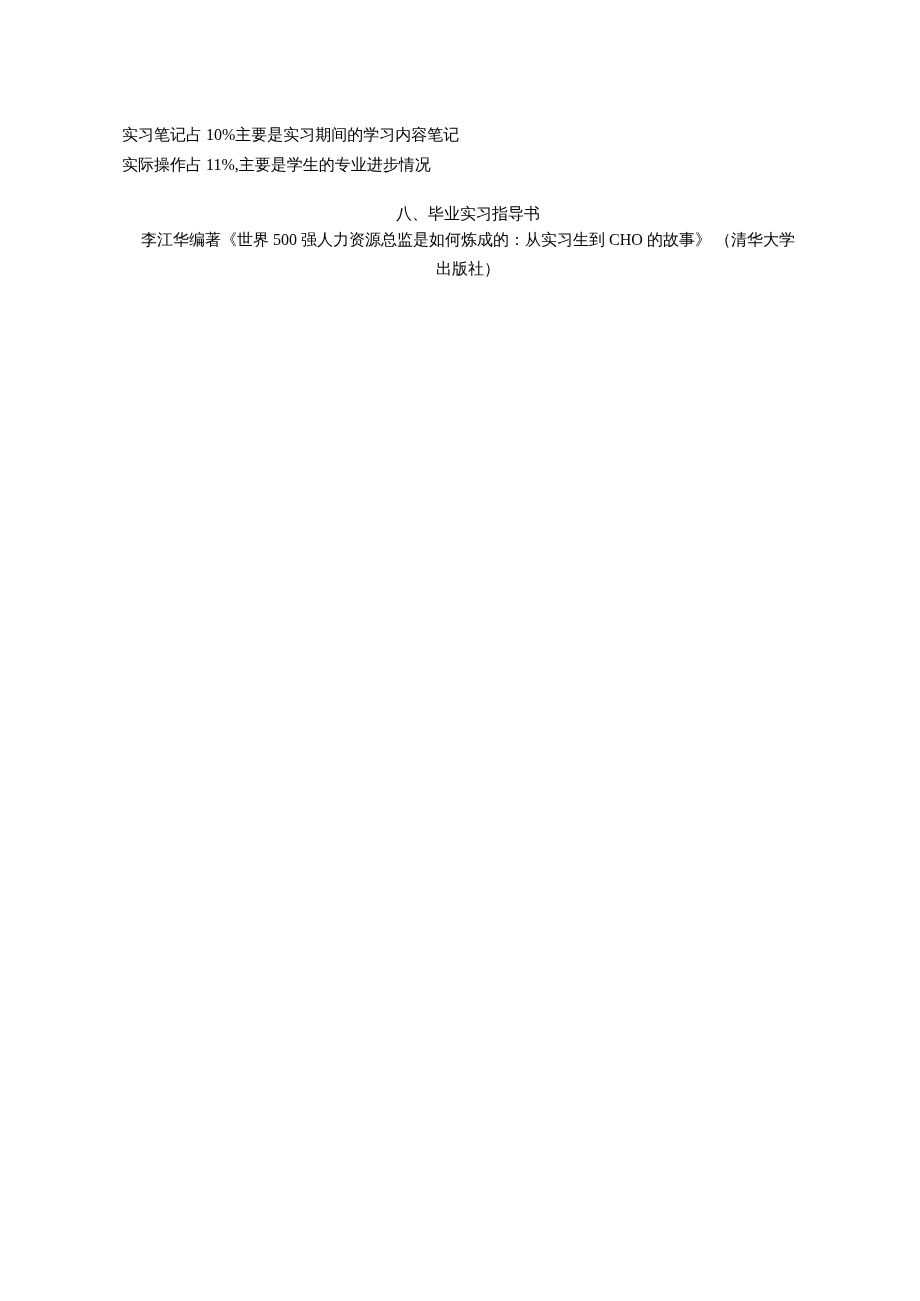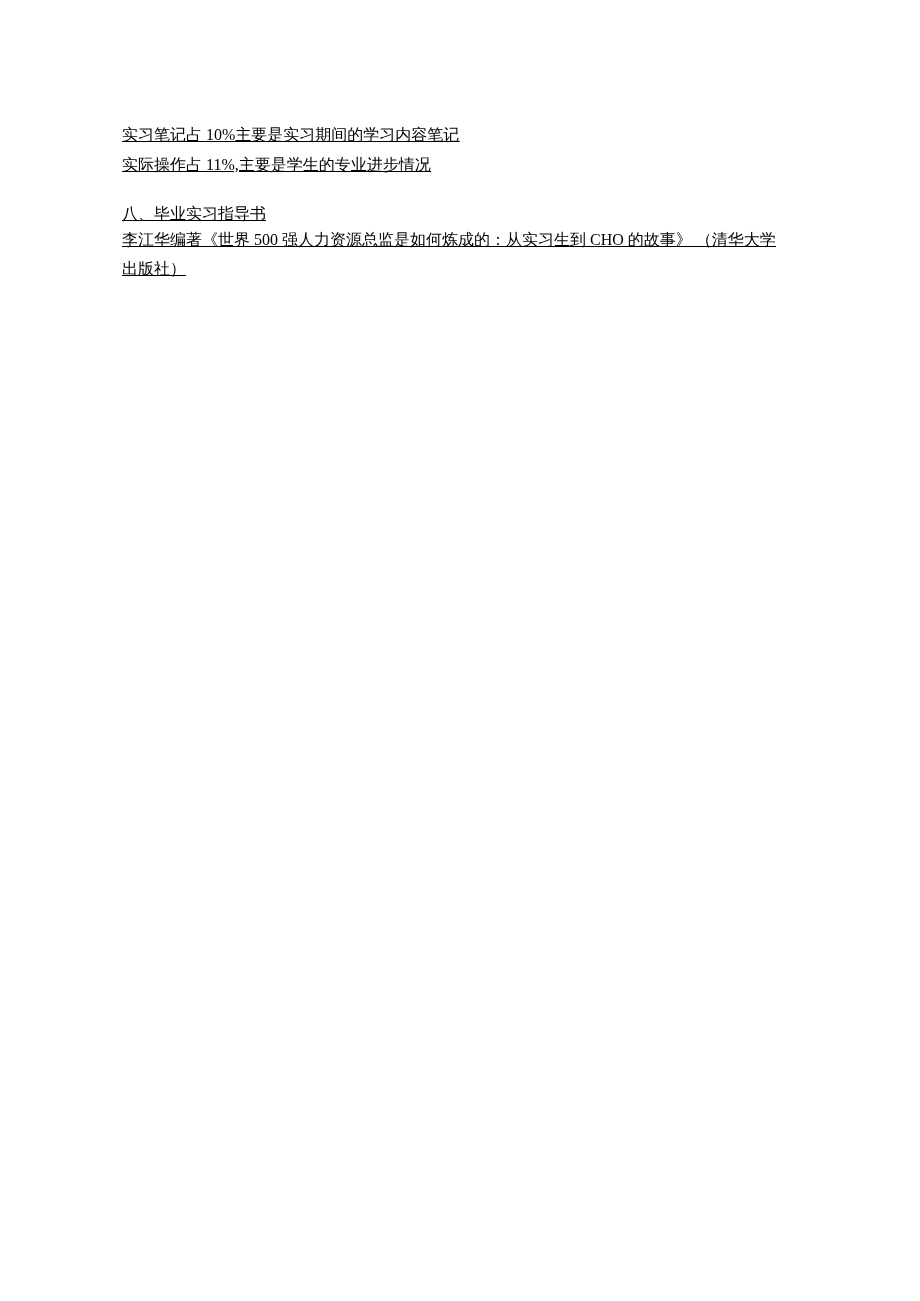--- a/index.html
+++ b/index.html
@@ -1,39 +1,40 @@
 <!DOCTYPE html>
 <html><head>
   <meta charset="utf-8">
   <style>
     * {
       margin: 4px;
       padding: 0;
       box-sizing: border-box;
-      text-decoration: underline;
     }
     body {
       width: 920px;
       height: 1301px;
       background: #ffffff;
       font-family: "SimSun", "宋体", serif;
       font-size: 16px;
       line-height: 1.6;
       color: #000000;
       padding: 110px 110px 0 110px;
     }
     .paragraph {
       margin-bottom: 0;
     }
     .section-heading {
       margin-top: 24px;
       margin-bottom: 0;
+      text-align: center;
     }
     .reference {
       margin-top: 0;
+      text-align: center;
     }
   </style>
 </head>
 <body>
 
 <div class="paragraph">实习笔记占 10%主要是实习期间的学习内容笔记</div>
 <div class="paragraph">实际操作占 11%,主要是学生的专业进步情况</div>
 <div class="section-heading">八、毕业实习指导书</div>
 <div class="reference">李江华编著《世界 500 强人力资源总监是如何炼成的：从实习生到 CHO 的故事》 （清华大学</div>
 <div class="reference">出版社）</div>

